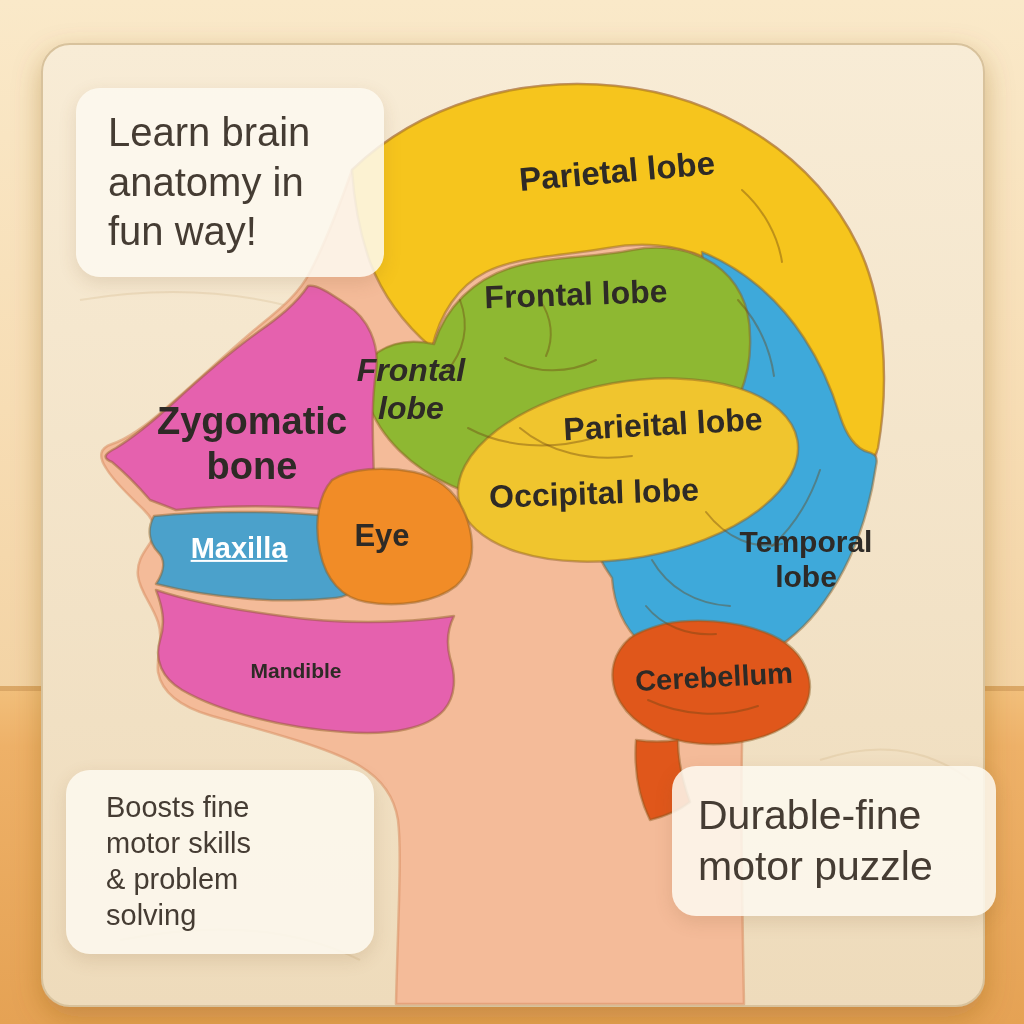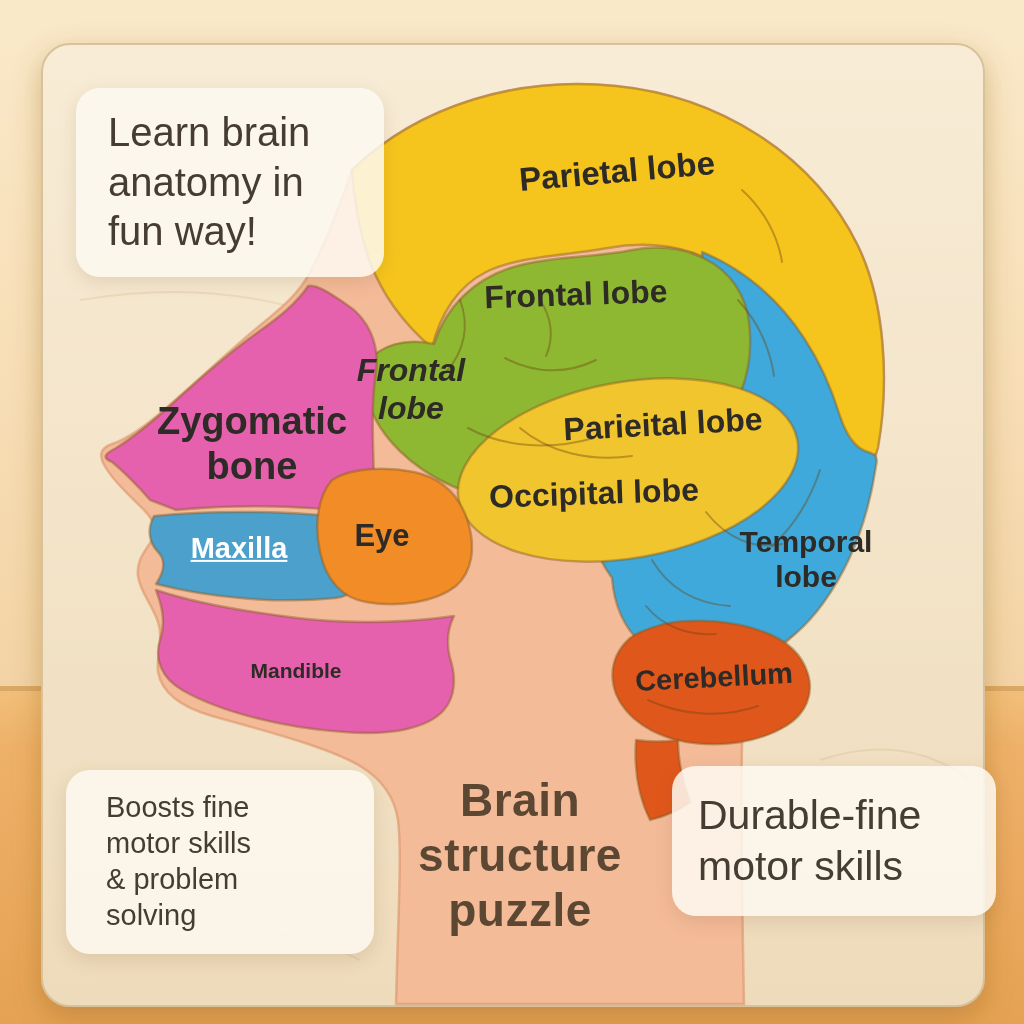--- a/index.html
+++ b/index.html
@@ -133,27 +133,24 @@
   <div class="label" style="left:594px;top:494px;font-size:32px;transform:translate(-50%,-50%) rotate(-2deg);">Occipital lobe</div>
   <div class="label" style="left:806px;top:531px;font-size:30px;margin-top:28px;">Temporal
 lobe</div>
   <div class="label" style="left:714px;top:677px;font-size:29px;transform:translate(-50%,-50%) rotate(-3deg);">Cerebellum</div>
   <div class="label" style="left:252px;top:444px;font-size:38px;text-align:center;">Zygomatic
 bone</div>
   <div class="label lbl-white" style="left:239px;top:548px;font-size:29px;">Maxilla</div>
   <div class="label" style="left:382px;top:536px;font-size:31px;text-align:center;">Eye</div>
   <div class="label" style="left:296px;top:651px;font-size:21px;margin-top:20px;">Mandible</div>
 
-  <div class="board-title">Brain
-structure
-puzzle</div>
 
   <div class="card card-tl">Learn brain
 anatomy in
 fun way!</div>
   <div class="card card-bl">Boosts fine
 motor skills
 &amp; problem
 solving</div>
   <div class="card card-br">Durable-fine
-motor skills</div>
+motor puzzle</div>
 
 </div>
 
 </body></html>

